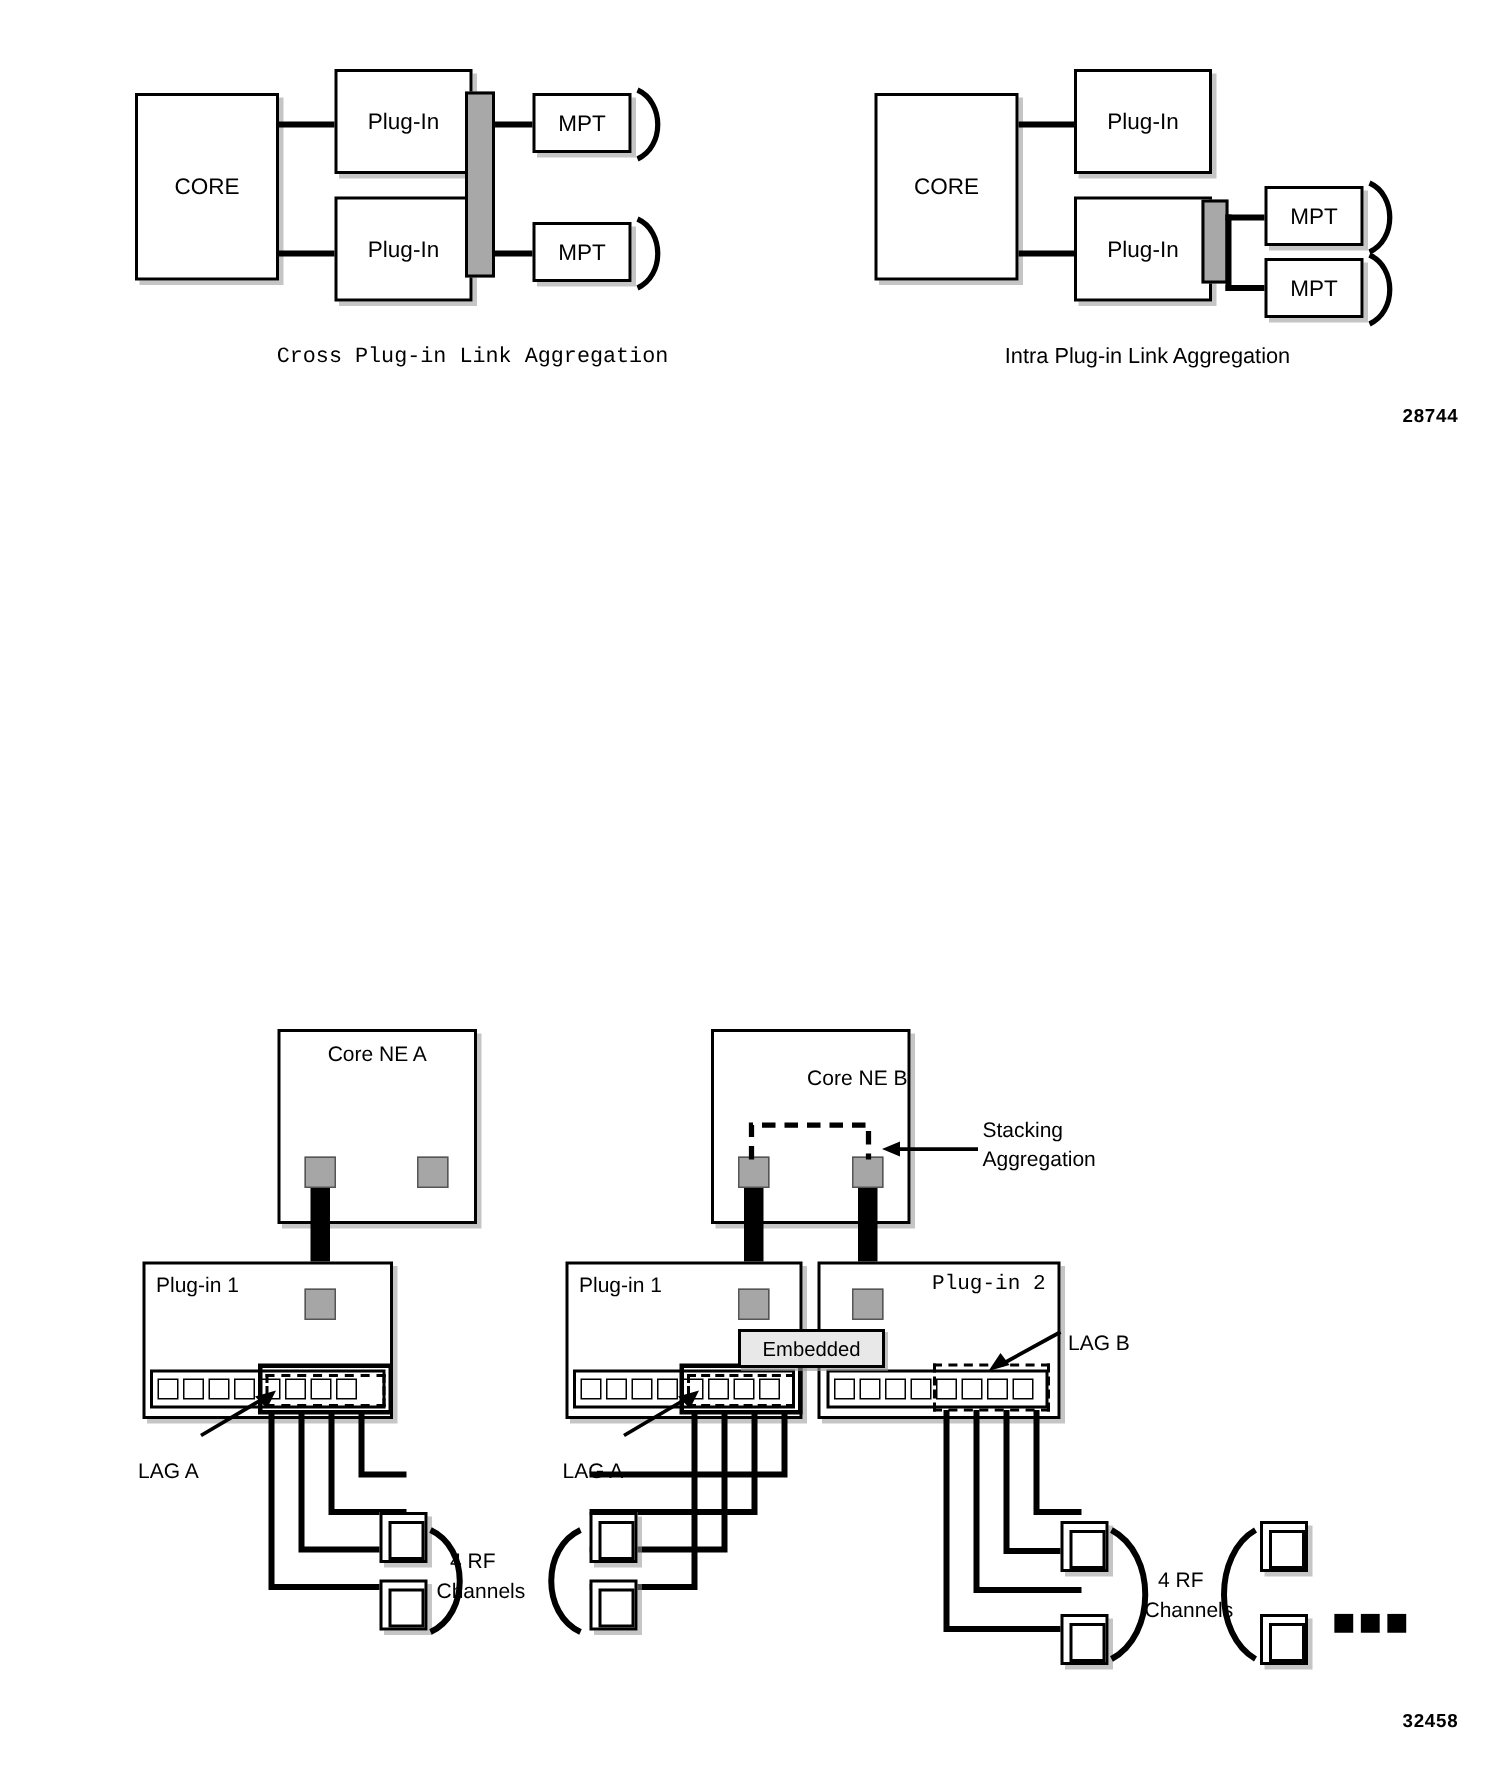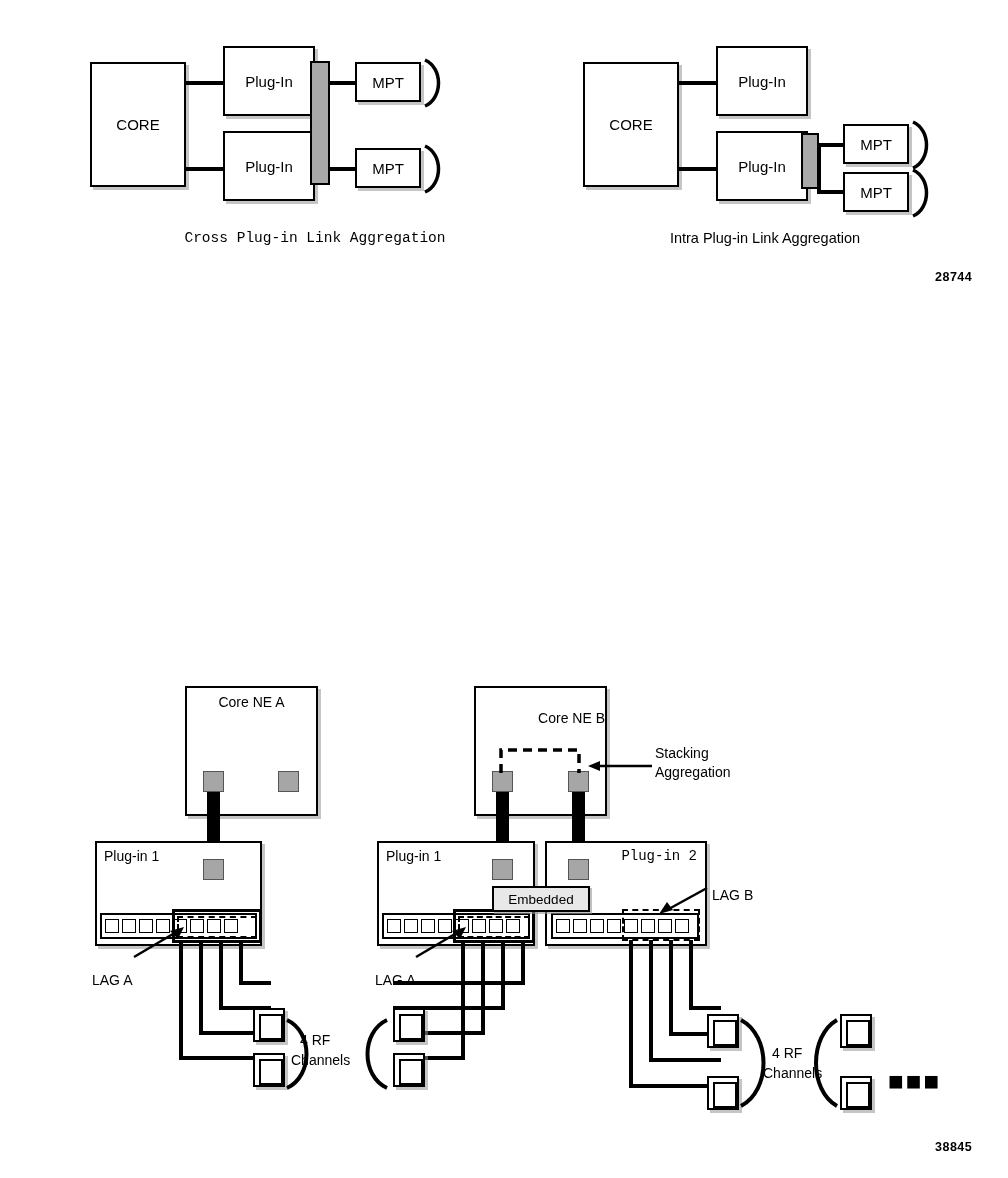--- a/index.html
+++ b/index.html
@@ -382,15 +382,15 @@
     <svg width="36" height="90" viewBox="0 0 36 90">
       <path d="M32 2 C 4 18, 4 72, 32 88" fill="none" stroke="#000" stroke-width="4"></path>
     </svg>
   </div>
   <div class="box abs" style="left:840px; top:1014px; width:32px; height:34px;"></div>
   <div class="abs" style="left:846px; top:1020px; width:20px; height:22px; border:2px solid #000;"></div>
   <div class="box abs" style="left:840px; top:1076px; width:32px; height:34px;"></div>
   <div class="abs" style="left:846px; top:1082px; width:20px; height:22px; border:2px solid #000;"></div>
   <div class="dots" style="left:888px; top:1068px;">■■■</div>
 
-  <div class="figno" style="left:935px; top:1140px;">38845</div>
+  <div class="figno" style="left:935px; top:1140px;">32458</div>
 
 </div>
 
 </body></html>

